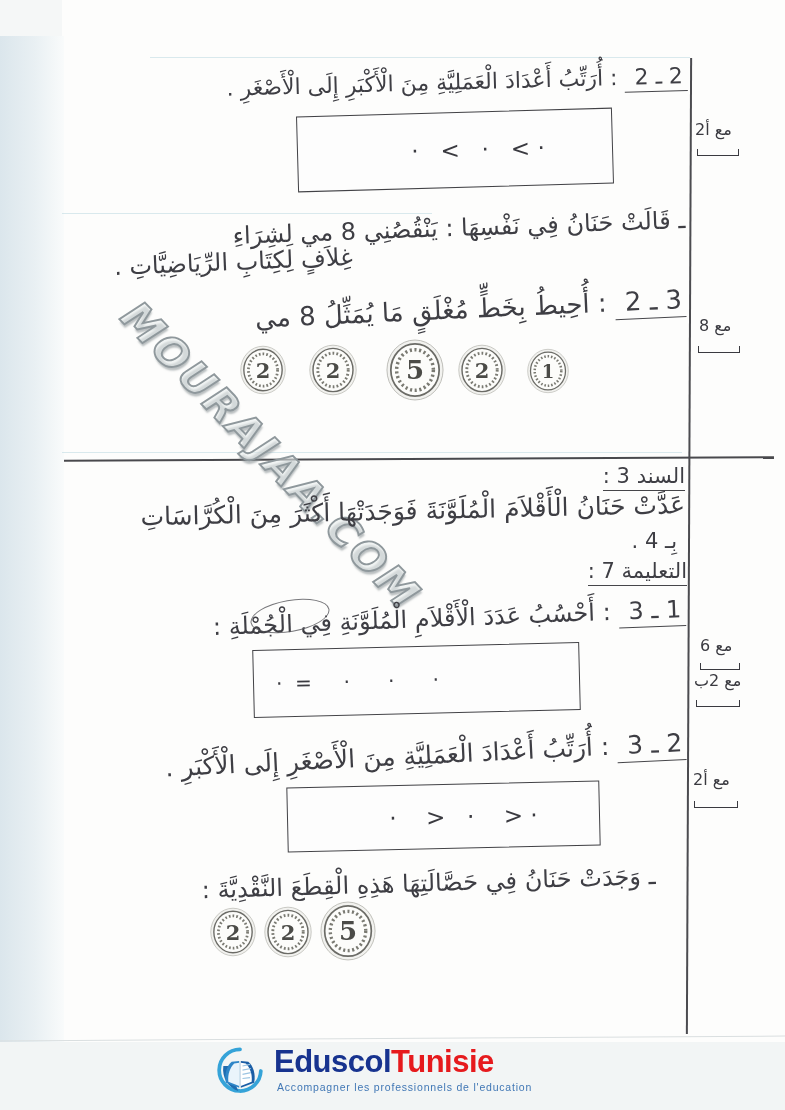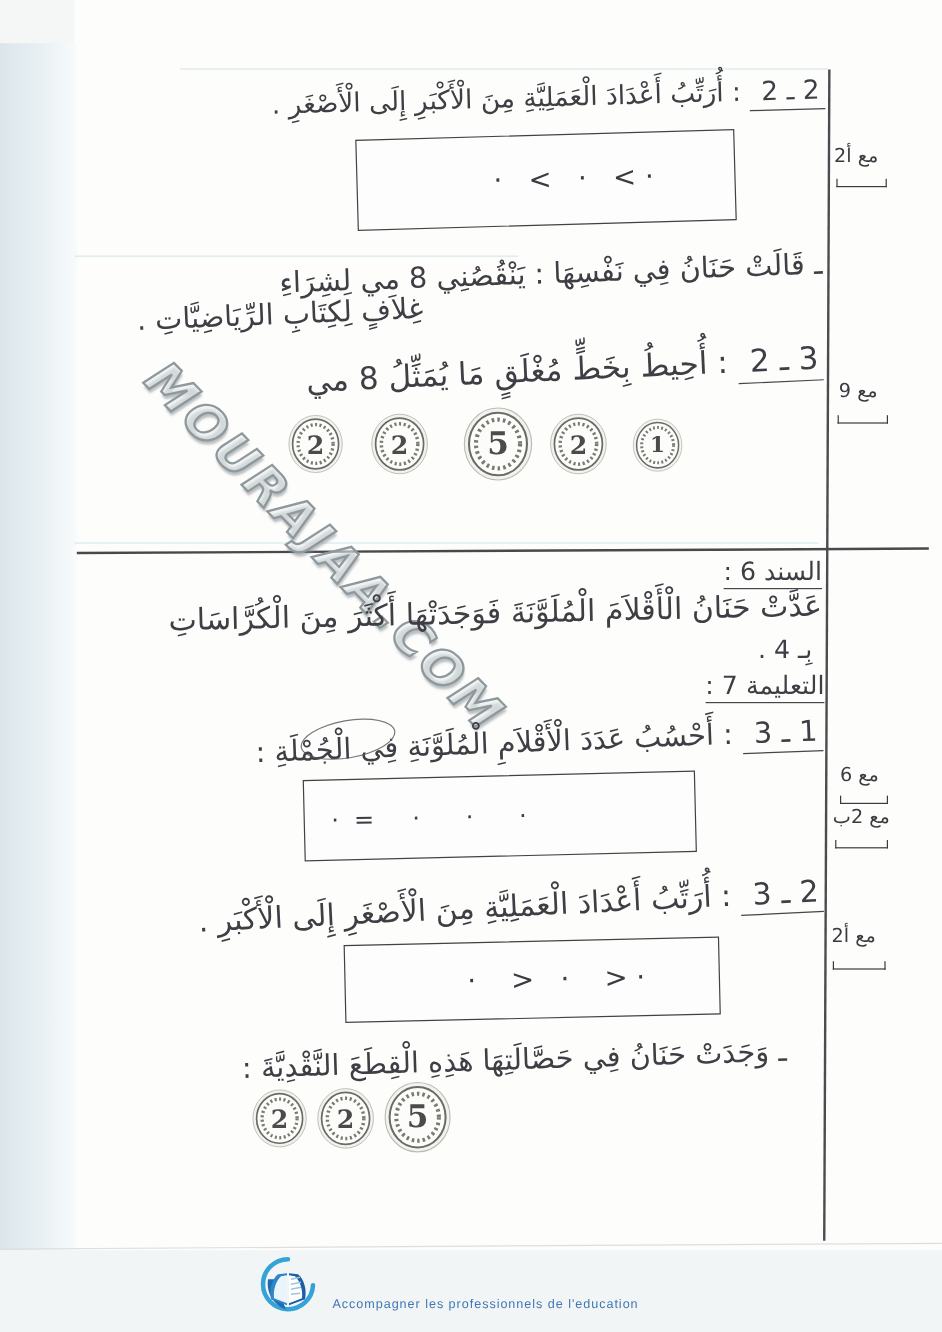--- a/index.html
+++ b/index.html
@@ -83,21 +83,21 @@
   <div class="mbracket" style="left:697px;top:149px;width:40px;"></div>
 
   <div class="hand" style="right:100px;top:205px;font-size:24px;transform:rotate(-2deg);transform-origin:right top;">ـ قَالَتْ حَنَانُ فِي نَفْسِهَا : يَنْقُصُنِي 8 مي لِشِرَاءِ</div>
   <div class="hand" style="left:114px;top:247px;font-size:24px;transform:rotate(-2.4deg);">غِلاَفٍ لِكِتَابِ الرِّيَاضِيَّاتِ .</div>
 
   <div class="hand" style="right:100px;top:283px;font-size:26px;transform:rotate(-2.6deg);transform-origin:right top;">
     <span class="qnum">3 ـ 2</span>
     <span>: أُحِيطُ بِخَطٍّ مُغْلَقٍ مَا يُمَثِّلُ 8 مي</span>
   </div>
 
-  <div class="mnote" style="left:699px;top:316px;">مع 9</div>
+  <div class="mnote" style="left:699px;top:316px;">مع 8</div>
   <div class="mbracket" style="left:698px;top:346px;width:40px;"></div>
 
   <div class="coin" style="left:240px;top:345px;width:46px;height:50px;">
     <svg viewBox="0 0 60 64">
         <ellipse class="halo" cx="30" cy="32" rx="29" ry="31"></ellipse>
         <ellipse class="rim" cx="30" cy="32" rx="25" ry="27"></ellipse>
         <ellipse class="wreath" cx="30" cy="32" rx="19" ry="21"></ellipse>
       </svg>
     <span class="coin-num">2</span>
   </div>
@@ -130,21 +130,21 @@
         <ellipse class="halo" cx="30" cy="32" rx="29" ry="31"></ellipse>
         <ellipse class="rim" cx="30" cy="32" rx="25" ry="27"></ellipse>
         <ellipse class="wreath" cx="30" cy="32" rx="19" ry="21"></ellipse>
       </svg>
     <span class="coin-num">1</span>
   </div>
 
   <div class="watermark">MOURAJAA.COM</div>
 
   <div class="hand" style="right:100px;top:463px;font-size:21px;">
-    <span class="ulabel">السند 6 :</span>
+    <span class="ulabel">السند 3 :</span>
   </div>
 
   <div class="hand" style="right:100px;top:489px;font-size:25px;letter-spacing:1px;transform:rotate(-1.3deg);transform-origin:right top;">عَدَّتْ حَنَانُ الْأَقْلاَمَ الْمُلَوَّنَةَ فَوَجَدَتْهَا أَكْثَرَ مِنَ الْكُرَّاسَاتِ</div>
   <div class="hand" style="right:108px;top:528px;font-size:21px;">بِـ 4 .</div>
 
   <div class="hand" style="right:98px;top:558px;font-size:21px;">
     <span class="ulabel">التعليمة 7 :</span>
   </div>
 
   <div class="hand" style="right:100px;top:594px;font-size:24px;transform:rotate(-2.2deg);transform-origin:right top;">
@@ -207,16 +207,19 @@
   <div class="footer-logo">
     <svg class="book-icon" viewBox="0 0 60 60">
       <path d="M30 4 A 25 25 0 1 0 55 30" fill="none" stroke="#35a3d8" stroke-width="4.5" stroke-linecap="round"></path>
       <path d="M10 24 C 8 38 16 50 28 54 C 23 44 23 32 27 24 Z" fill="#1e6cb0"></path>
       <path d="M29 18 L 29 50 L 13 44 C 11 34 14 24 20 19 Z" fill="#2e86c8"></path>
       <path d="M31 18 L 31 50 L 47 44 C 49 34 46 24 40 19 Z" fill="#1b5ea6"></path>
       <path d="M29 20 L 29 48 L 16 43 C 15 34 18 26 23 21 Z" fill="#eaf4fb"></path>
       <path d="M31 20 L 31 48 L 44 43 C 45 34 42 26 37 21 Z" fill="#ffffff"></path>
       <path d="M33 24 L 42 22 M33 29 L 43 27 M33 34 L 43 32 M33 39 L 42 38" stroke="#9cc4e2" stroke-width="1.4" fill="none"></path>
     </svg>
+    <div class="brand">
+      <span id="brand1" style="color: rgb(23, 51, 143);">Eduscol</span><span id="brand2" style="color: rgb(230, 26, 29);">Tunisie</span>
+    </div>
     <div class="tagline" id="tagline" style="color: rgb(64, 119, 181);">Accompagner les professionnels de l'education</div>
   </div>
 
 </div>
 
 </body></html>

